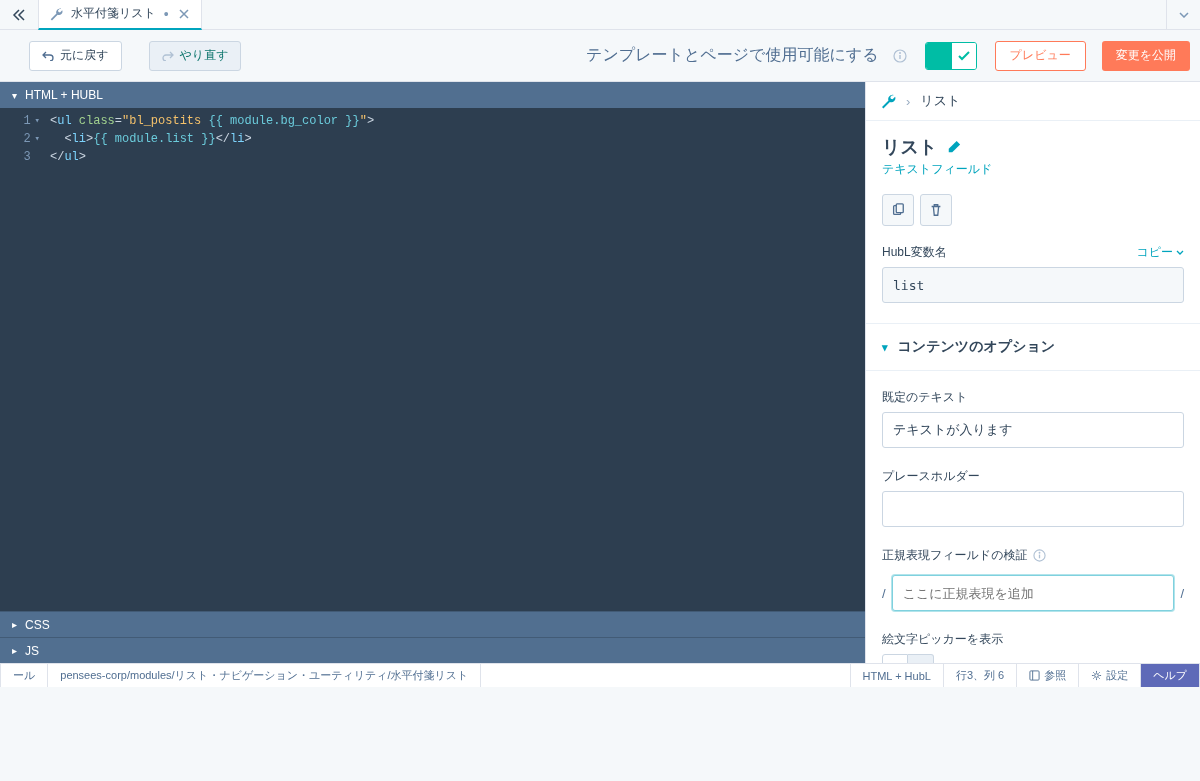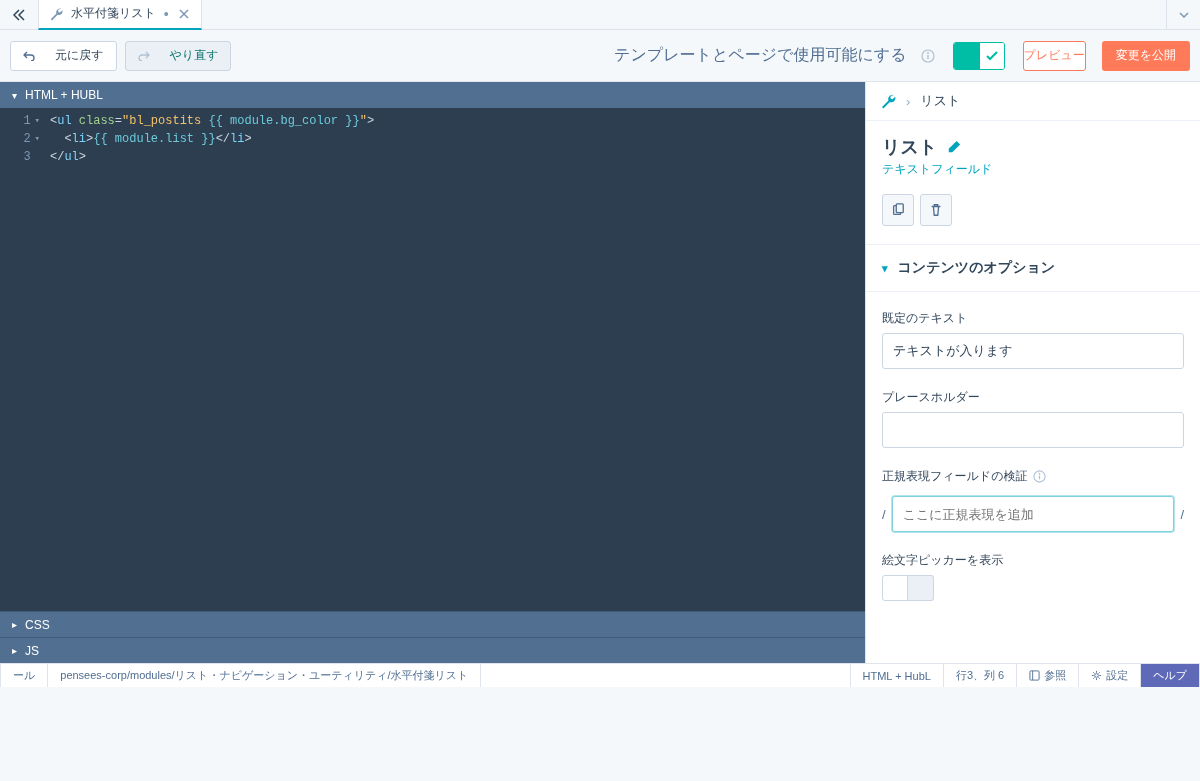--- a/index.html
+++ b/index.html
@@ -10,29 +10,29 @@
 .tabbar { display: flex; align-items: center; height: 30px; background: #f5f8fa; border-bottom: 1px solid #dfe3eb; }
 .collapse-btn { width: 38px; height: 30px; display: flex; align-items: center; justify-content: center; color: #33475b; cursor: pointer; }
 .tab { display: flex; align-items: center; height: 30px; padding: 0 10px; gap: 8px; background: #fff; border: 1px solid #dfe3eb; border-top: none; border-bottom: 2px solid #00a4bd; font-size: 12px; color: #33475b; }
 .tab .tab-icon { color: #7c98b6; }
 .tab .dot { color: #7c98b6; font-size: 14px; line-height: 0; }
 .tab .close { color: #7c98b6; cursor: pointer; padding: 0 2px; }
 .tab-dd { margin-left: auto; width: 34px; height: 30px; border-left: 1px solid #dfe3eb; display: flex; align-items: center; justify-content: center; cursor: pointer; color: #7c98b6; }
 
 
 .toolbar { display: flex; align-items: center; height: 52px; padding: 0 10px; background: #f5f8fa; border-bottom: 1px solid #dfe3eb; gap: 8px; }
-.btn-outline { display: inline-flex; align-items: center; gap: 20px; height: 30px; padding: 0 12px; border: 1px solid #cbd6e2; border-radius: 3px; background: #fff; color: #33475b; font-size: 12px; cursor: pointer; }
+.btn-outline { display: inline-flex; align-items: center; gap: 6px; height: 30px; padding: 0 12px; border: 1px solid #cbd6e2; border-radius: 3px; background: #fff; color: #33475b; font-size: 12px; cursor: pointer; margin-left: 19px; }
 .btn-outline.disabled { color: #0f766e; background: #eaf0f6; cursor: default; }
 .toolbar-spacer { flex: 1; }
 .toolbar-text { color: #506e91; font-size: 16px; margin-right: 6px; }
 .info-icon { color: #b0c1d4; margin-right: 10px; cursor: help; }
 .toggle { width: 52px; height: 28px; border-radius: 3px; display: flex; overflow: hidden; margin-right: 10px; border: 1px solid #00bda5; }
 .toggle .tl { flex: 1; background: #00bda5; }
 .toggle .tr { width: 24px; background: #fff; display: flex; align-items: center; justify-content: center; color: #00bda5; }
-.btn-preview { height: 30px; padding: 0 0; border: 1px solid #ff7a59; border-radius: 3px; background: #fff; color: #ff7a59; font-size: 12px; cursor: pointer; margin-right: 8px; }
+.btn-preview { height: 30px; padding: 0 14px; border: 1px solid #ff7a59; border-radius: 3px; background: #fff; color: #ff7a59; font-size: 12px; cursor: pointer; margin-right: 8px; }
 .btn-publish { height: 30px; padding: 0 14px; border: none; border-radius: 3px; background: #ff7a59; color: #fff; font-size: 12px; cursor: pointer; }
 
 
 .main { display: flex; flex: 1; min-height: 0; }
 .left { flex: 1; display: flex; flex-direction: column; min-width: 0; }
 .right { width: 335px; background: #fff; border-left: 1px solid #dfe3eb; overflow-y: auto; display: flex; flex-direction: column; }
 
 
 .sect-head { display: flex; align-items: center; height: 26px; padding: 0 12px; background: #516f90; color: #fff; font-size: 12px; gap: 8px; }
 .sect-head .chev { font-size: 10px; }
@@ -216,20 +216,32 @@
                 <rect x="6" y="1" width="8" height="10" rx="1" fill="#f5f8fa" stroke="#506e91" stroke-width="1.5"></rect>
               </svg>
           </div>
           <div class="sq-btn">
             <svg width="14" height="14" viewBox="0 0 16 16">
                 <path d="M3 4h10M6 4V2h4v2M5 4l1 10h4l1-10" fill="none" stroke="#506e91" stroke-width="1.5"></path>
               </svg>
           </div>
         </div>
 
+        <div class="field-block">
+          <div class="lbl-row">
+            <span class="lbl">HubL変数名</span>
+            <span class="copy-link">
+              <span>コピー</span>
+              <svg width="8" height="5" viewBox="0 0 8 5">
+                  <path d="M1 1L4 4 7 1" stroke="#00a4bd" stroke-width="1.3" fill="none"></path>
+                </svg>
+            </span>
+          </div>
+          <input class="inp" readonly="" value="list" style="">
+        </div>
 
         <div class="accordion">
           <span class="chev">▾</span>
           <span>コンテンツのオプション</span>
         </div>
 
         <div class="field-block">
           <div class="lbl">既定のテキスト</div>
           <input class="inp2" style="margin-top: 6px;" value="テキストが入ります">
         </div>

